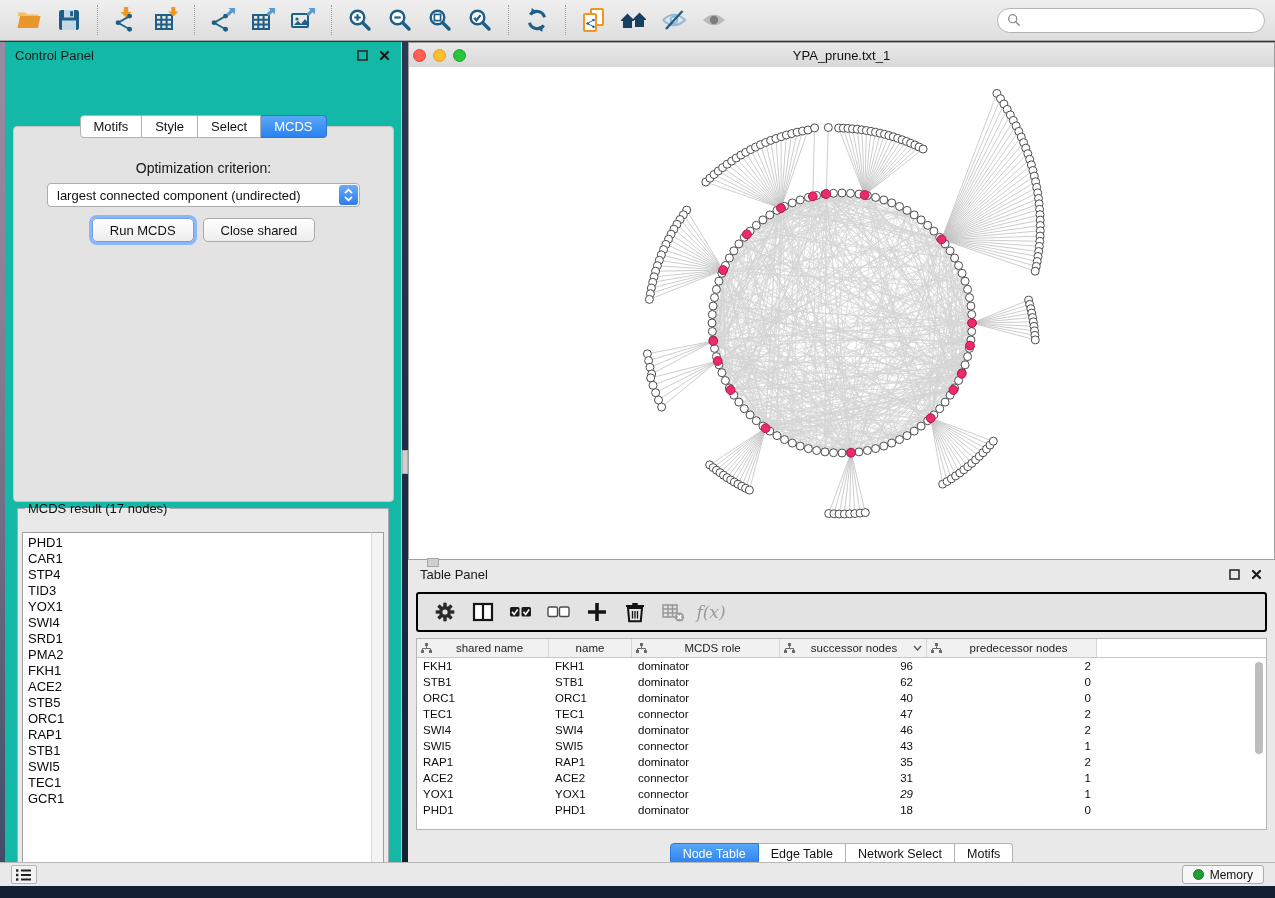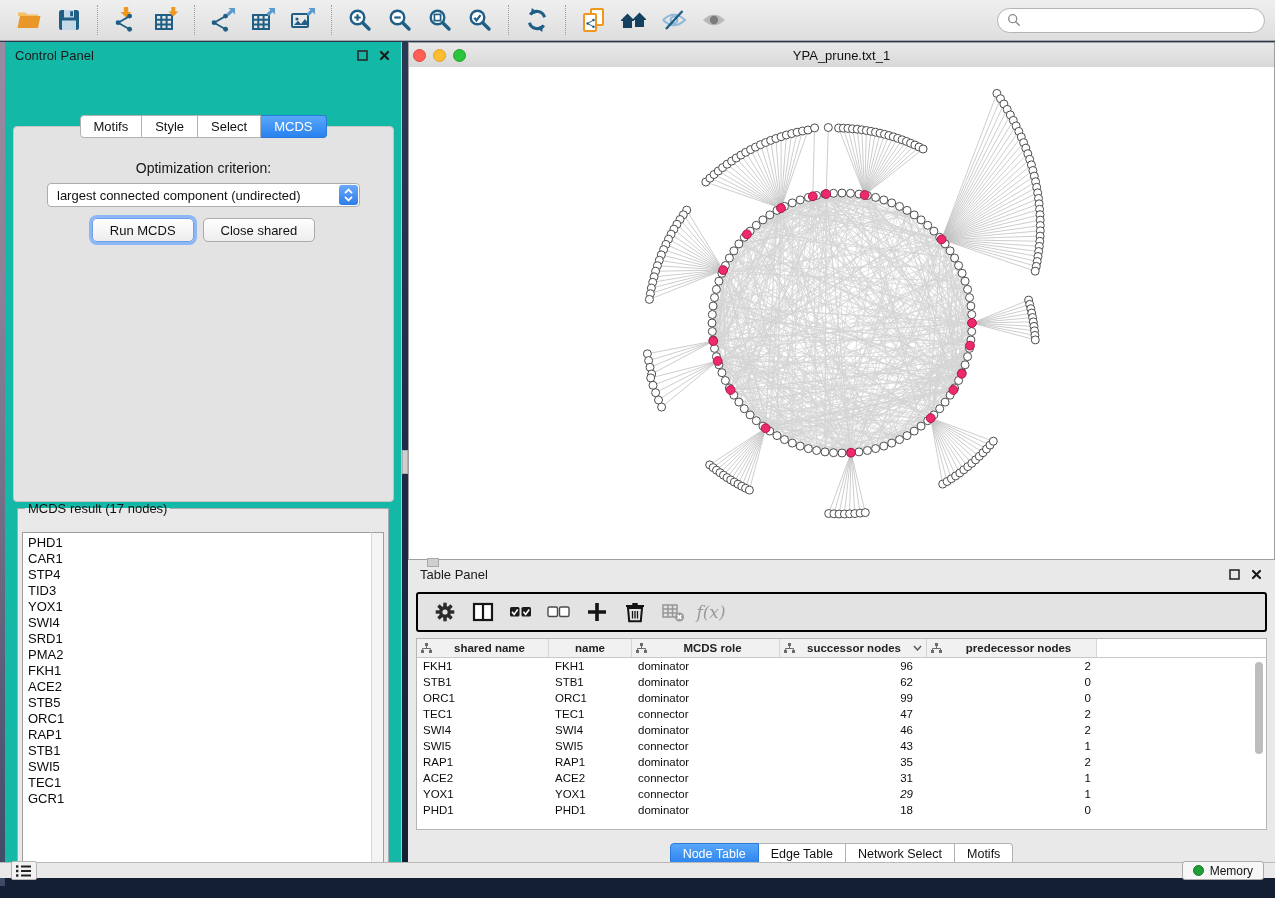--- a/index.html
+++ b/index.html
@@ -72,35 +72,35 @@
   .table-panel{position:absolute;left:408px;top:560px;width:867px;height:302px;background:#e9e9e9;}
   .tp-titlebar{height:28px;display:flex;align-items:center;padding:0 12px;gap:8px;}
   .tp-toolbar{position:absolute;left:8px;top:32px;right:8px;height:40px;background:#e3e3e3;
     border:2px solid #000000;border-radius:3px;display:flex;align-items:center;padding:0 10px;gap:4px;box-sizing:border-box;}
   .ttbtn{width:34px;height:32px;display:flex;align-items:center;justify-content:center;background:none;border:none;padding:0;}
   .fx-label{font-size:17px;font-style:italic;font-family:"DejaVu Serif",serif;color:#9a9a9a;}
   .node-table{position:absolute;left:8px;top:78px;right:8px;height:192px;background:#fff;
     border:1px solid #b5b5b5;box-sizing:border-box;overflow:hidden;}
   .thead{display:flex;height:18px;border-bottom:1px solid #c9c9c9;}
   .th{background:#f1f1f1;border-right:1px solid #d6d6d6;display:flex;align-items:center;
-    font-size:11.5px;color:#222;box-sizing:border-box;padding:0 4px;gap:3px;font-weight:bold;}
+    font-size:11.5px;color:#222;box-sizing:border-box;padding:0 4px;gap:3px;}
   .th .th-label{flex:1;text-align:center;}
   .th.filler{background:#fff;border-right:none;}
   .tr{display:flex;height:16px;align-items:center;}
   .td{font-size:11.5px;color:#0d0d0d;box-sizing:border-box;padding:0 6px;white-space:nowrap;overflow:hidden;}
   .td.num{text-align:right;}
   .tscroll{position:absolute;top:19px;right:2px;width:10px;bottom:2px;}
   .tscroll .thumb{position:absolute;top:4px;left:1px;width:8px;height:92px;background:#bdbdbd;border-radius:4px;}
   .tp-tabs{position:absolute;left:0;right:0;top:272px;display:flex;justify-content:center;}
   .tp-tab{font-size:12.5px;padding:3px 12px;background:#fff;border:1px solid #b2b2b2;border-left:none;color:#111;margin-top:11px;}
   .tp-tab:first-child{border-left:1px solid #b2b2b2;border-radius:4px 0 0 4px;}
   .tp-tab:last-child{border-radius:0 4px 4px 0;}
   .tp-tab.active{background:linear-gradient(180deg,#59a7f9,#2a82ef);color:#fff;border-color:#2a78d8;}
   
-  .status-bar{position:absolute;left:0;top:862px;width:1275px;height:16px;background:#e9e9e9;
+  .status-bar{position:absolute;left:0;top:862px;width:1275px;height:24px;background:#e9e9e9;
     border-top:1px solid #b8b8b8;display:flex;align-items:center;padding:0 11px;box-sizing:border-box;}
   .list-btn{width:26px;height:19px;background:#f2f2f2;border:1px solid #b5b5b5;border-radius:2px;
     display:flex;align-items:center;justify-content:center;padding:0;}
   .memory-btn{margin-left:auto;height:19px;background:#f7f7f7;border:1px solid #ababab;border-radius:3px;
     display:flex;align-items:center;gap:6px;padding:0 10px;font-size:12px;color:#111;font-family:"Liberation Sans",sans-serif;}
   .mem-dot{width:11px;height:11px;border-radius:50%;background:#1e9e33;border:1px solid #167c27;box-sizing:border-box;}
 </style>
 </head>
 <body>
 
@@ -1492,21 +1492,21 @@
           <div class="td" style="width: 132px;">STB1</div>
           <div class="td" style="width: 83px;">STB1</div>
           <div class="td" style="width: 148px;">dominator</div>
           <div class="td num" style="width: 147px; padding-right: 14px;">62</div>
           <div class="td num" style="width: 170px;">0</div>
         </div>
         <div class="tr">
           <div class="td" style="width: 132px;">ORC1</div>
           <div class="td" style="width: 83px;">ORC1</div>
           <div class="td" style="width: 148px;">dominator</div>
-          <div class="td num" style="width: 147px; padding-right: 14px;">99</div>
+          <div class="td num" style="width: 147px; padding-right: 14px;">40</div>
           <div class="td num" style="width: 170px;">0</div>
         </div>
         <div class="tr">
           <div class="td" style="width: 132px;">TEC1</div>
           <div class="td" style="width: 83px;">TEC1</div>
           <div class="td" style="width: 148px;">connector</div>
           <div class="td num" style="width: 147px; padding-right: 14px;">47</div>
           <div class="td num" style="width: 170px;">2</div>
         </div>
         <div class="tr">

